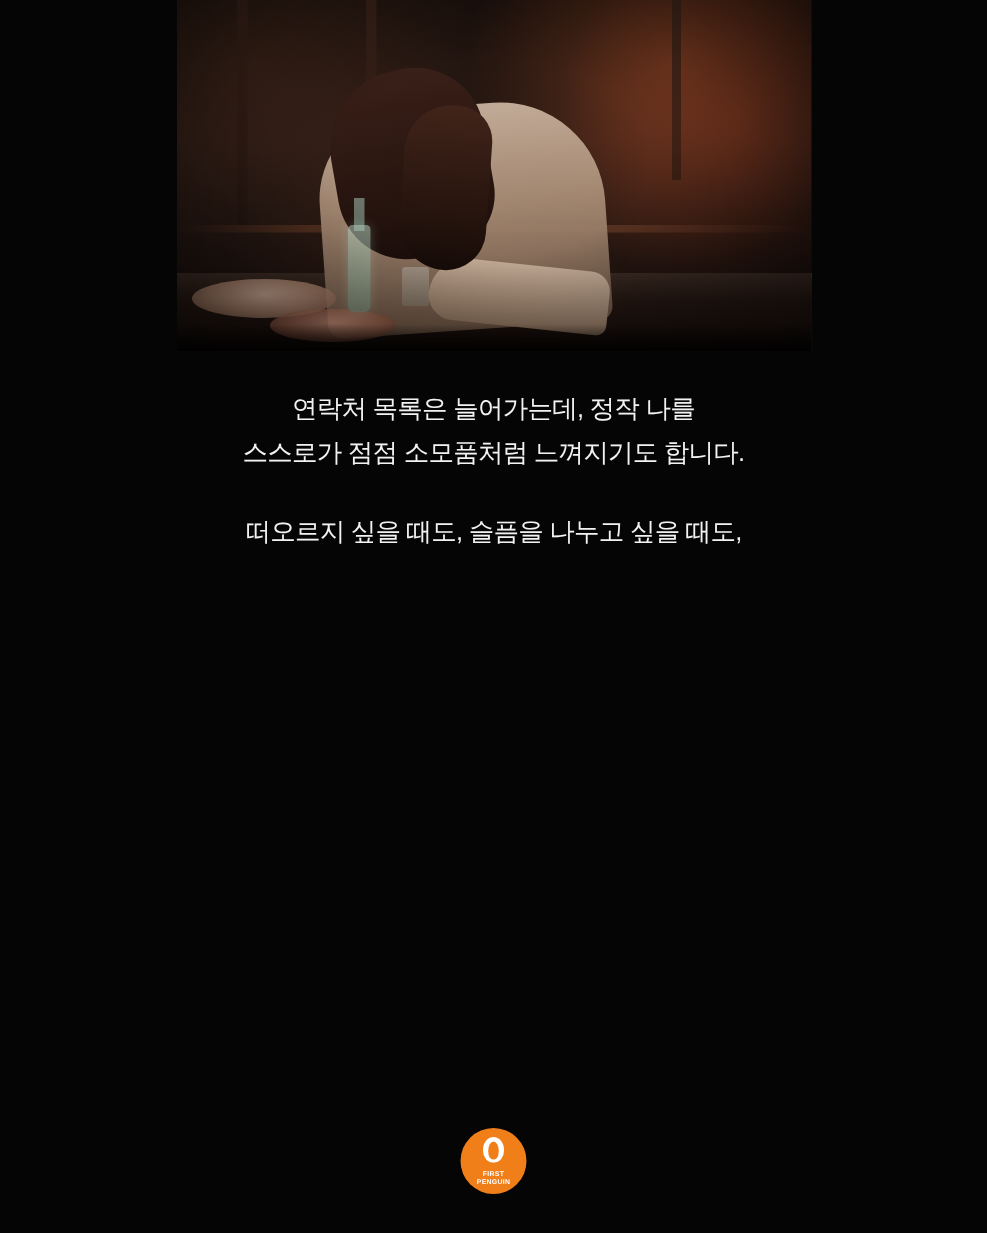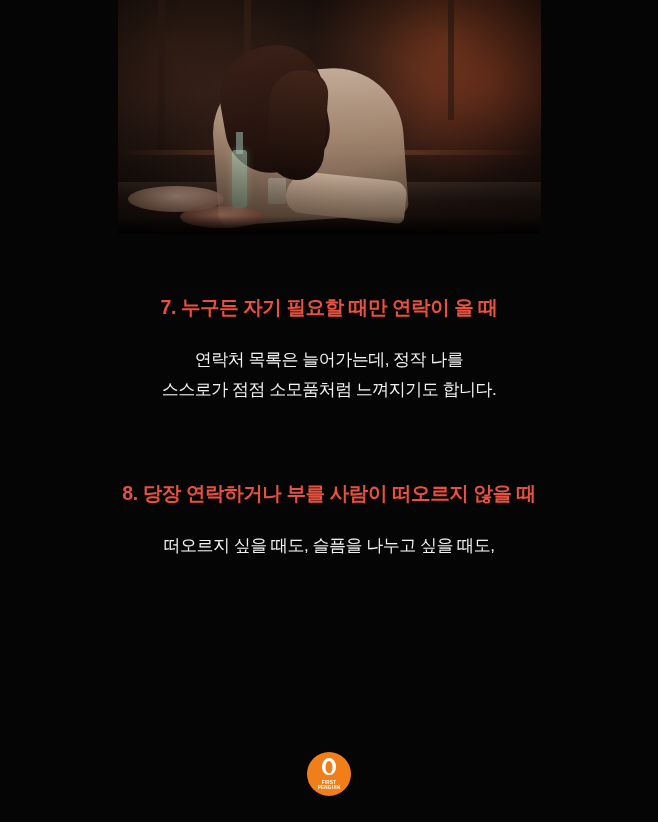--- a/index.html
+++ b/index.html
@@ -294,27 +294,25 @@
       <div class="bottle-neck"></div>
       <div class="bottle"></div>
       <div class="glass"></div>
       <div class="vignette"></div>
       <div class="photo-fade-bottom"></div>
     </div>
   </div>
 
   <div class="content">
 
-    <div class="heading h1">7. 누구든 자기 필요할 때만 연락이 올 때</div>
     <div class="para">
       <div>연락처 목록은 늘어가는데, 정작 나를</div>
       <div>스스로가 점점 소모품처럼 느껴지기도 합니다.</div>
     </div>
 
-    <div class="heading h2">8. 당장 연락하거나 부를 사람이 떠오르지 않을 때</div>
     <div class="para">
       <div>떠오르지 싶을 때도, 슬픔을 나누고 싶을 때도,</div>
     </div>
 
   </div>
 
   <div class="logo-wrap">
     <div class="logo">
       <div class="penguin"></div>
       <div class="logo-text">

